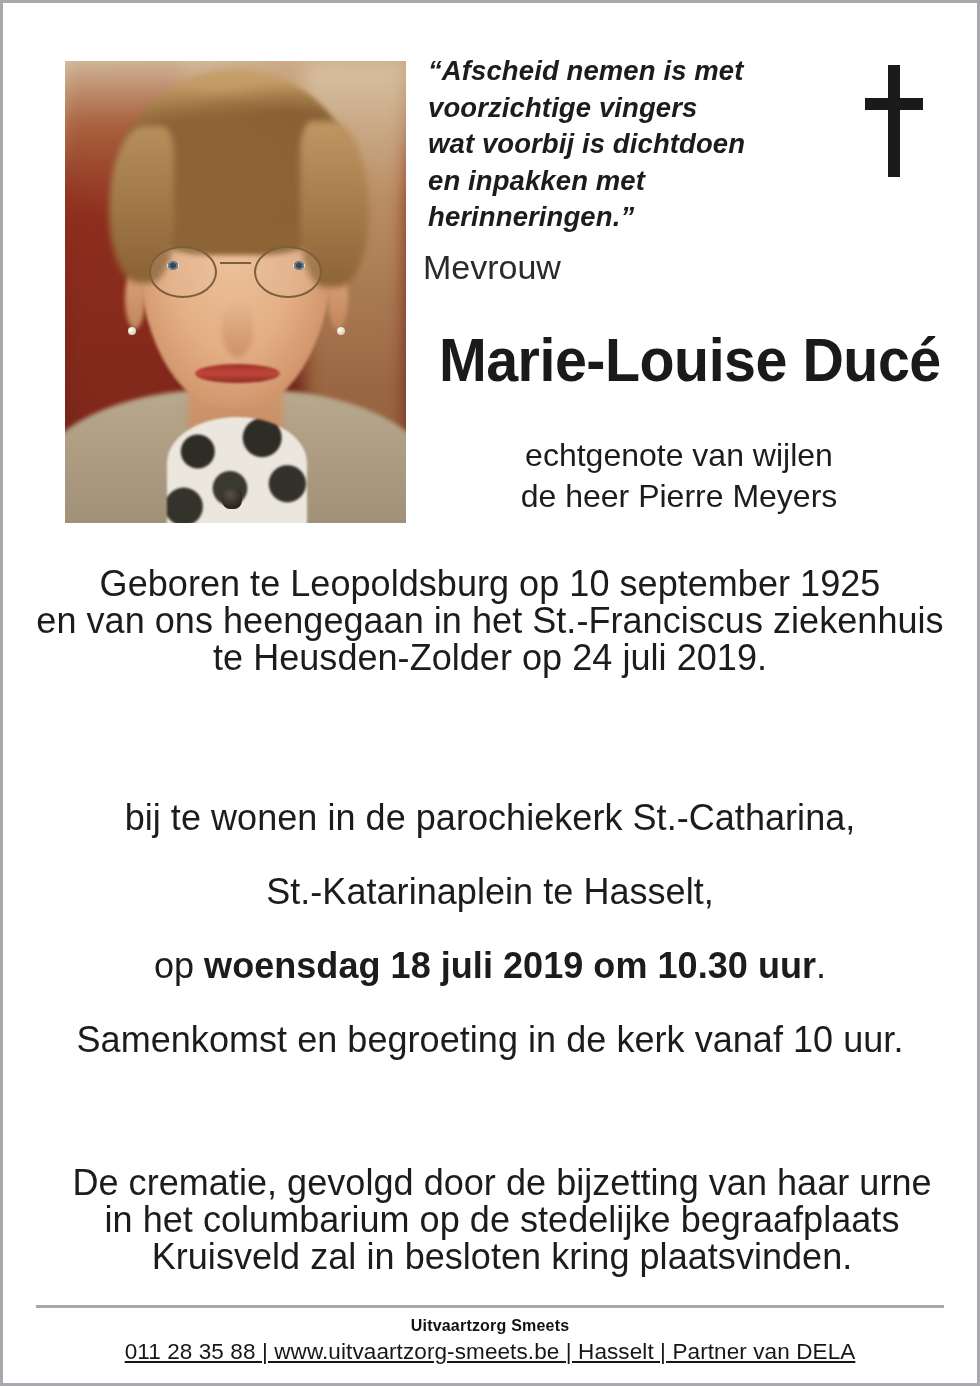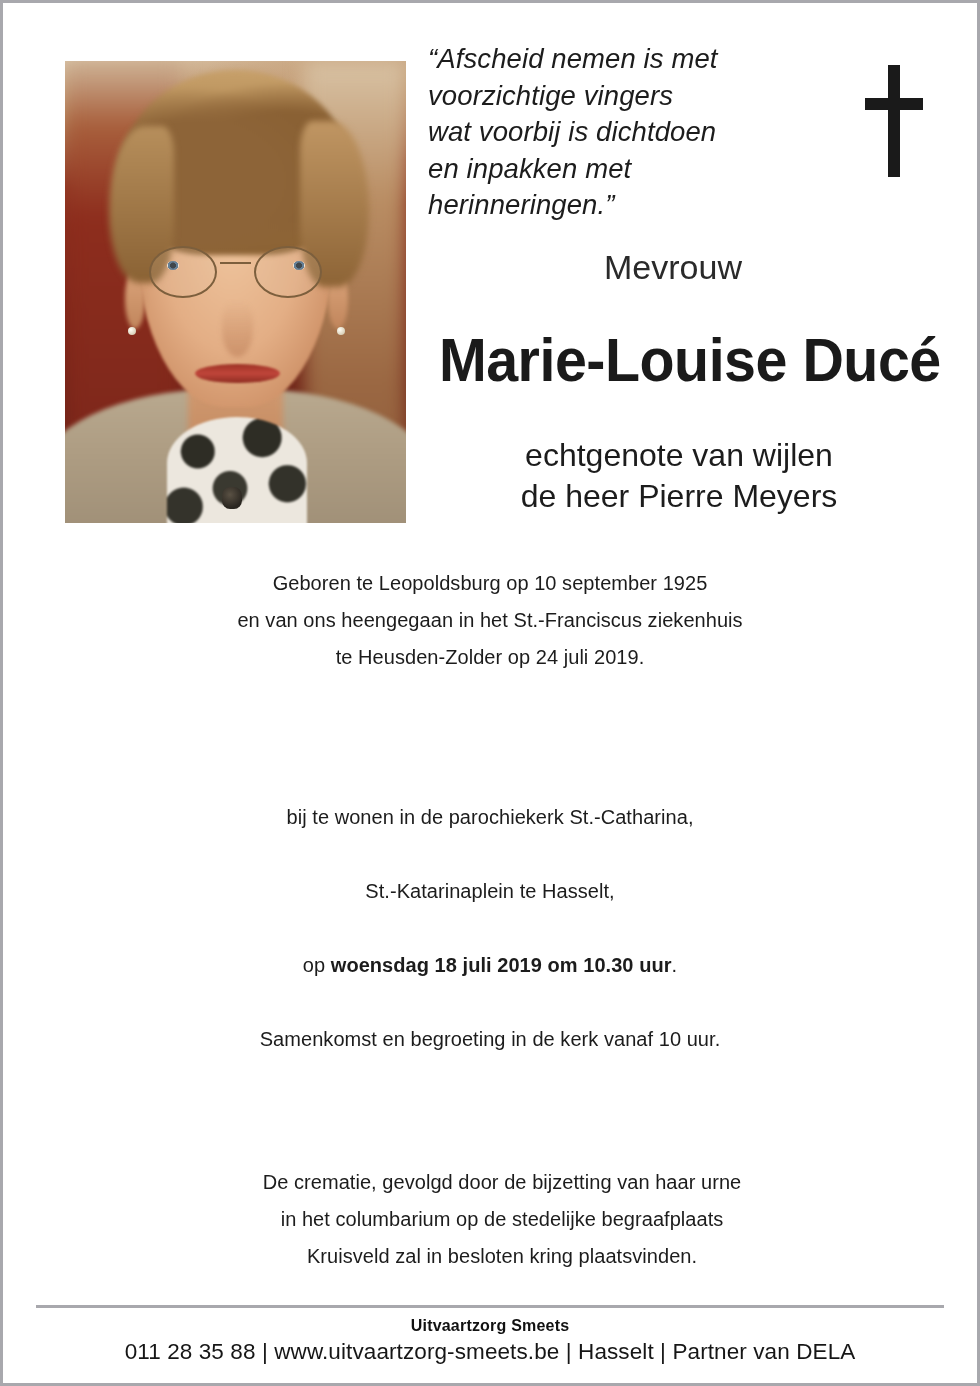--- a/index.html
+++ b/index.html
@@ -221,35 +221,35 @@
   .right-col {
     position: absolute;
     left: 420px;
     top: 0;
     width: 560px;
     height: 530px;
   }
   .quote {
     position: absolute;
     left: 5px;
-    top: 38px;
+    top: 50px;
     width: 360px;
     font-style: italic;
     font-size: 27.5px;
     line-height: 36.5px;
     color: #1c1c1c;
     white-space: pre-line;
     letter-spacing: 0.1px;
+    font-weight: bold;
   }
   .mevrouw {
     position: absolute;
     left: 0;
     top: 245px;
     width: 500px;
-    text-align: center;
     font-size: 34px;
     font-weight: 400;
     color: #2a2a2a;
   }
   .name {
     position: absolute;
     left: 0;
     top: 322px;
     width: 530px;
     text-align: center;
@@ -279,21 +279,21 @@
     position: absolute;
     left: 862px;
     top: 62px;
     width: 58px;
     height: 112px;
   }
 
   
   .body-block {
     text-align: center;
-    font-size: 20px;
+    font-size: 36px;
     line-height: 37px;
     color: #1c1c1c;
     white-space: pre-line;
     letter-spacing: 0.05px;
   }
   .block-birth { margin-top: 32px; }
   .block-service { margin-top: 86px; }
   .service-line strong { font-weight: 700; }
   .block-cremation { margin-top: 69px; padding-left: 24px; }
 
@@ -316,20 +316,21 @@
     color: #111111;
     letter-spacing: 0.2px;
   }
   .footer-sub {
     text-align: center;
     font-size: 22.5px;
     font-weight: 400;
     color: #161616;
     margin-top: 4px;
     letter-spacing: 0.1px;
+    text-decoration: underline;
   }
 </style>
 </head>
 <body>
 
 <div class="card">
 
   <div class="top-section">
 
     <div class="portrait">

